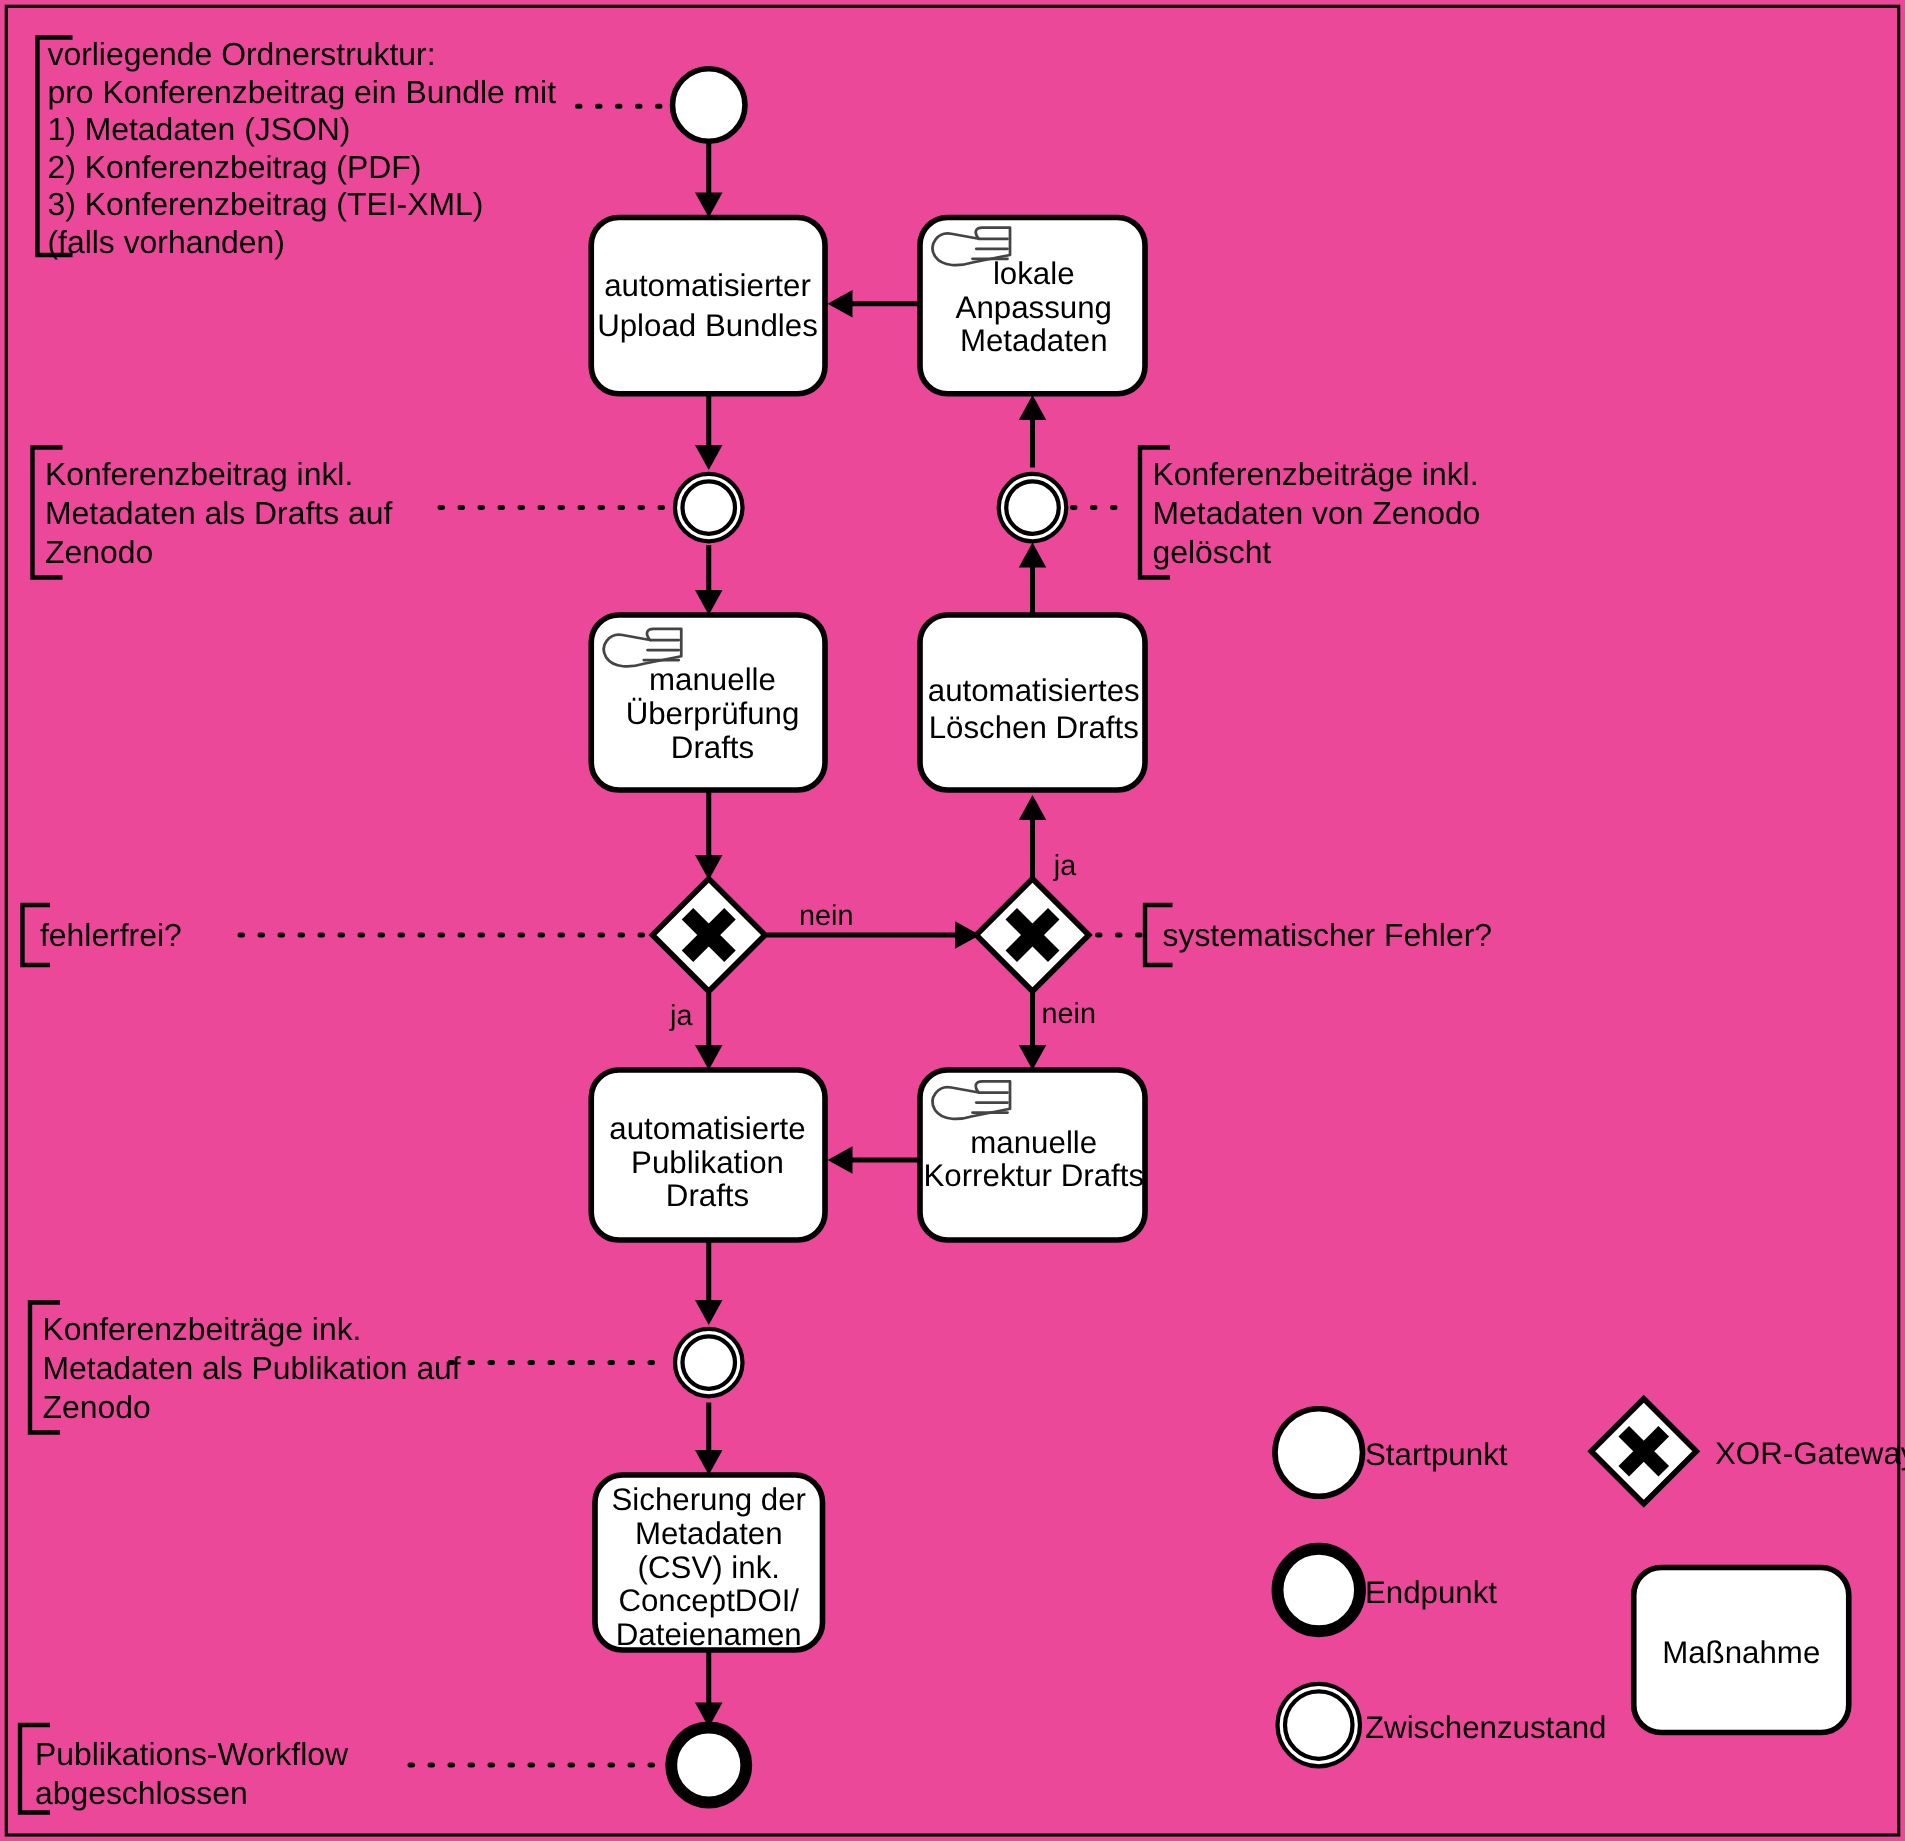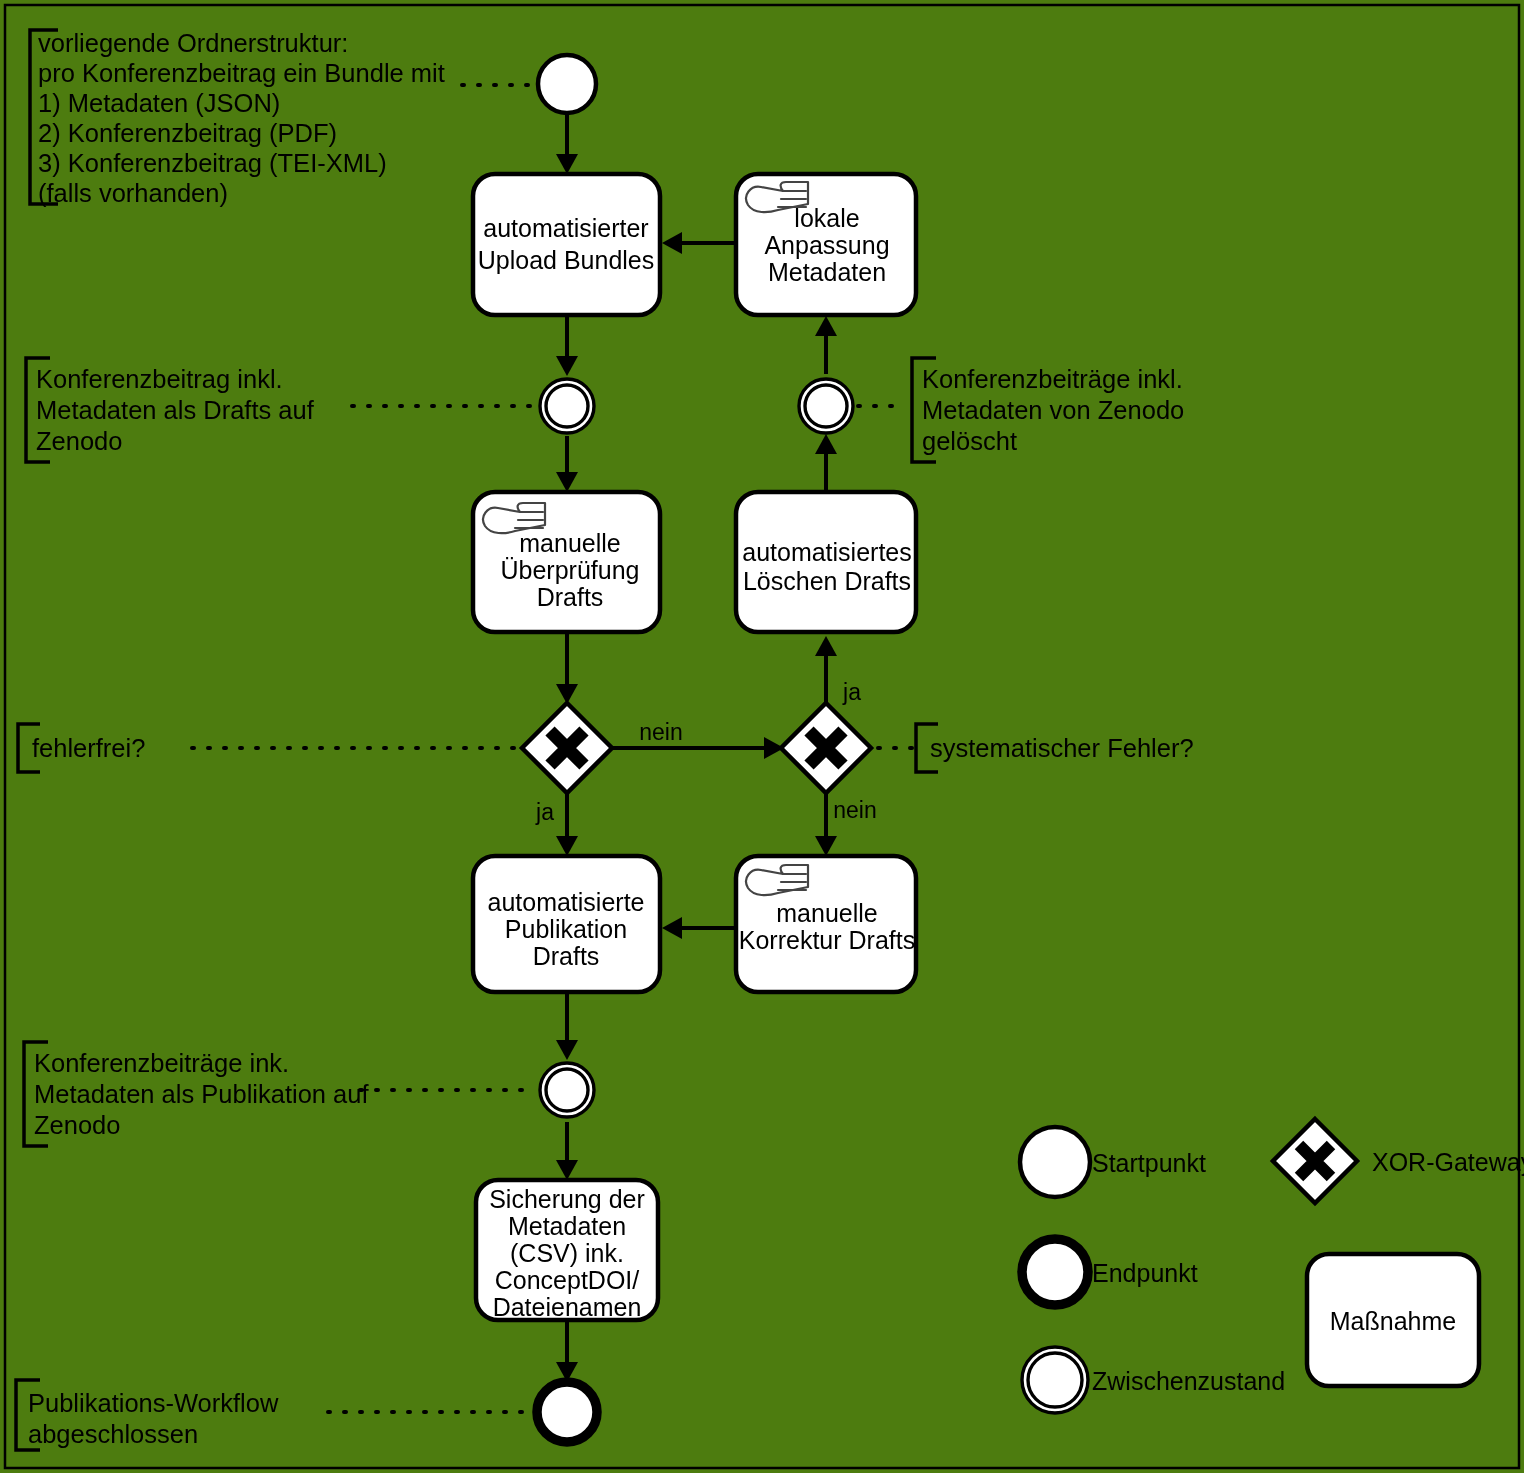--- a/index.html
+++ b/index.html
@@ -7,21 +7,21 @@
     padding: 0;
     background: #ffffff;
   }
   body {
     font-family: "Liberation Sans", sans-serif;
   }
   #canvas {
     position: relative;
     width: 1524px;
     height: 1473px;
-    background: #4d7c0f;
+    background: #ec4899;
     overflow: hidden;
   }
   svg.diagram {
     position: absolute;
     top: 0;
     left: 0;
     width: 1524px;
     height: 1473px;
   }
   .task-box { fill: #ffffff; stroke: #000000; stroke-width: 4.5; }

